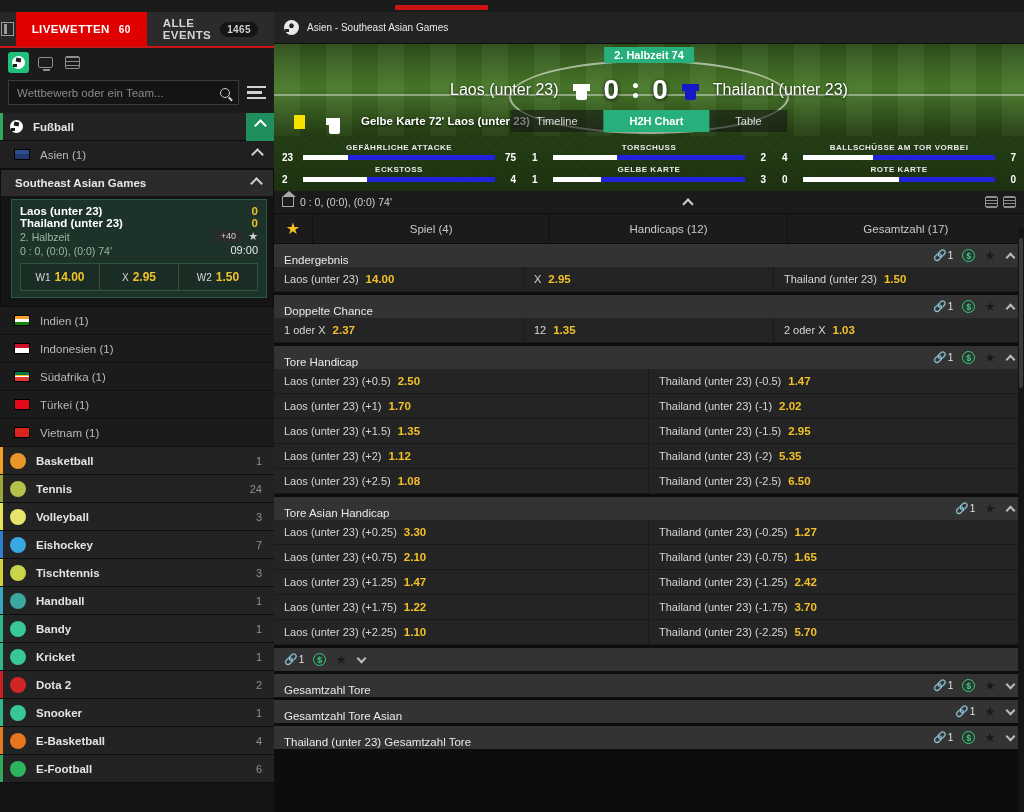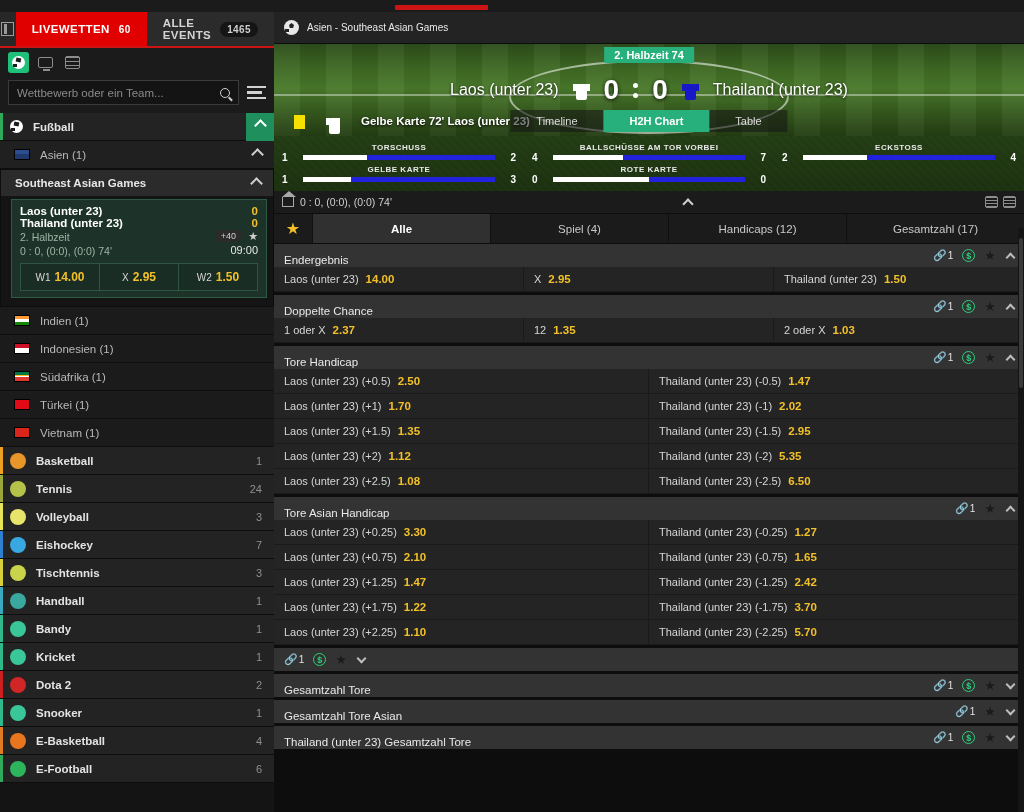--- a/index.html
+++ b/index.html
@@ -451,20 +451,31 @@
 
         <div class="vtabs">
           <div class="vtab">Timeline</div>
           <div class="vtab active">H2H Chart</div>
           <div class="vtab">Table</div>
         </div>
       </div>
 
       <div class="stats" id="stats">
           <div class="stat">
+            <div class="cap">GEFÄHRLICHE ATTACKE</div>
+            <div class="line">
+              <span class="n">23</span>
+              <span class="bar">
+                <i class="a" style="width:23.46938775510204%"></i>
+                <i class="b" style="width:76.53061224489795%"></i>
+              </span>
+              <span class="n r">75</span>
+            </div>
+          </div>
+          <div class="stat">
             <div class="cap">TORSCHUSS</div>
             <div class="line">
               <span class="n">1</span>
               <span class="bar">
                 <i class="a" style="width:33.33333333333333%"></i>
                 <i class="b" style="width:66.66666666666667%"></i>
               </span>
               <span class="n r">2</span>
             </div>
           </div>
@@ -523,21 +534,20 @@
         <span class="sb-right">
           <i class="mini-ic"></i>
           <i class="mini-ic"></i>
         </span>
       </div>
 
       <div class="mtabs">
         <div class="mtab-star">
           <span class="star">★</span>
         </div>
-        <div class="mtab active">Alle</div>
         <div class="mtab">Spiel (4)</div>
         <div class="mtab">Handicaps (12)</div>
         <div class="mtab">Gesamtzahl (17)</div>
       </div>
 
       <div class="markets" id="markets">
           <div class="mkt">
             <div class="mkt-hd">
               <span class="t">Endergebnis</span>
               <span class="ics">

